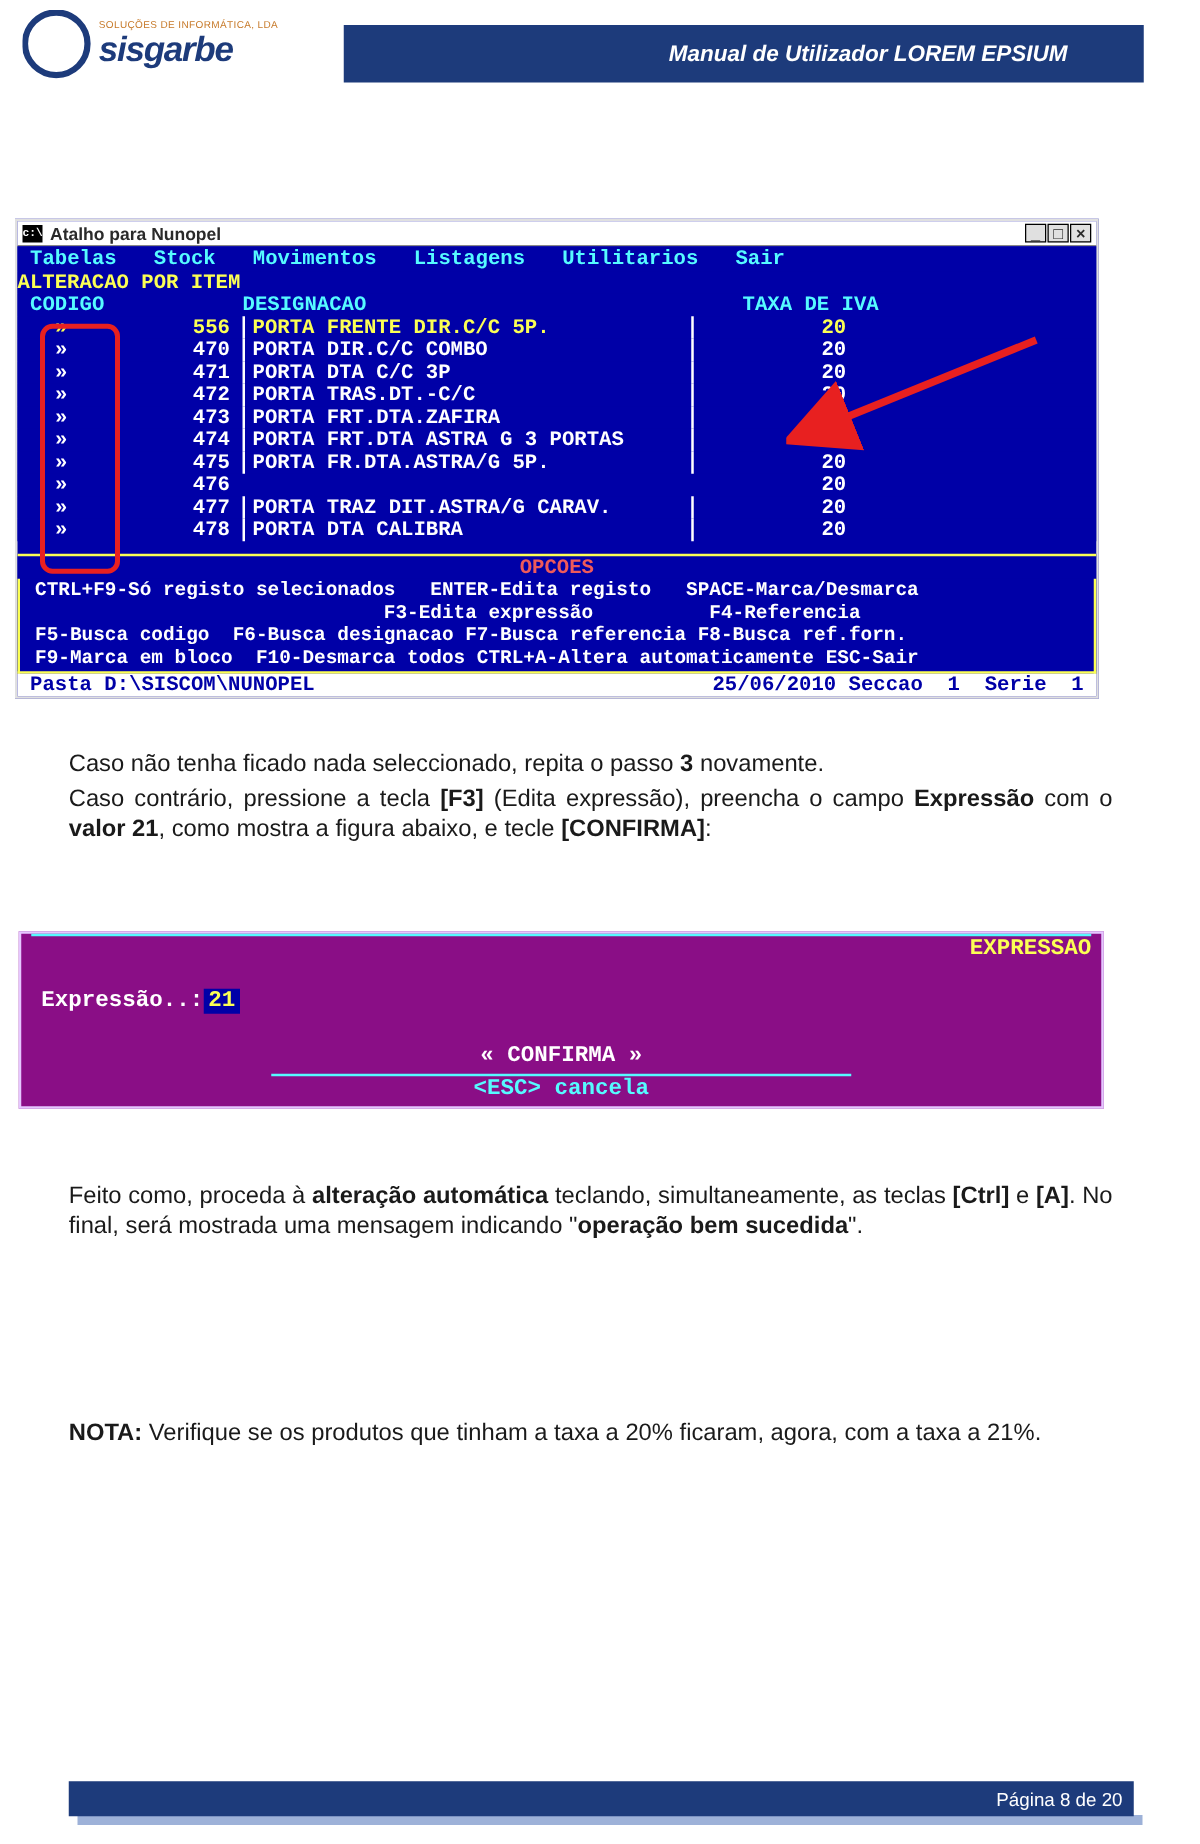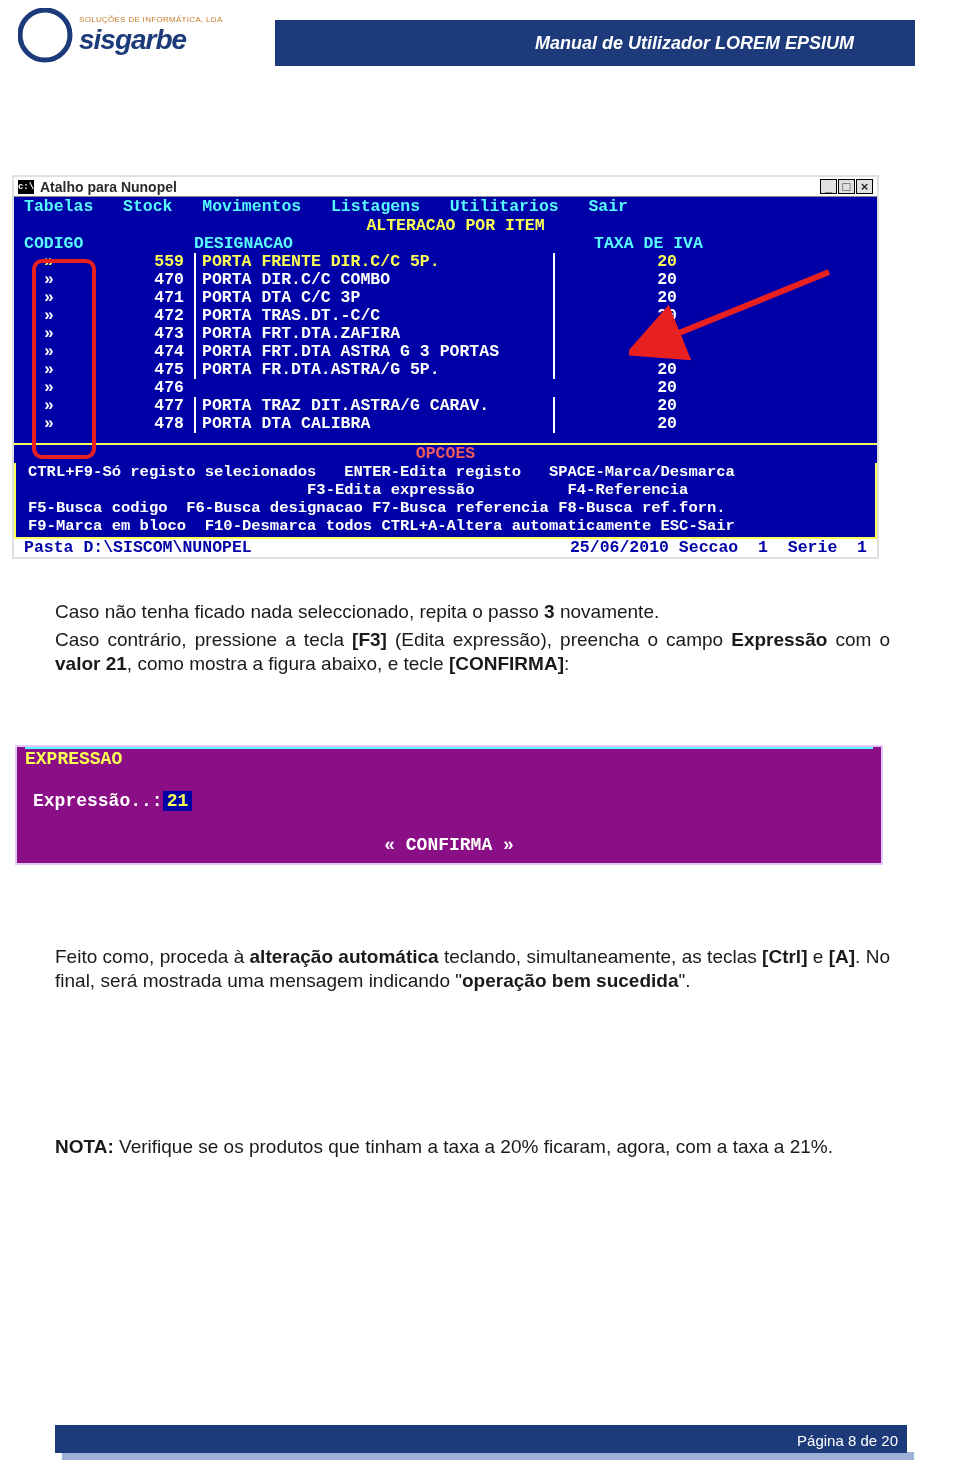--- a/index.html
+++ b/index.html
@@ -85,23 +85,22 @@
   .term-body { position: relative; }
 
   .menu-row {
     background: #0000a7;
     color: #56faff;
     padding: 1px 10px;
     white-space: pre;
   }
   .section-title {
     color: #fcff54;
-    text-align: center;
-    background: #0000a7;
-    margin-left: 20px;
+    text-align: left;
+    background: #0000a7;
   }
   .col-head-row {
     background: #0000a7;
     color: #56faff;
     display: flex;
     padding: 0 10px;
   }
   .col-head-row .c1 { width: 170px; }
   .col-head-row .c2 { width: 400px; }
   .col-head-row .c3 { flex: 1; }
@@ -194,21 +193,21 @@
     width: 868px;
     background: #8a0e86;
     border: 2px solid #e5c7ff;
     font-family: "Courier New", monospace;
     font-weight: bold;
     font-size: 18px;
     color: #fff;
     padding: 4px 0 4px 0;
   }
   .expr-window .hdr {
-    text-align: left;
+    text-align: right;
     color: #fcff54;
     border-top: 2px solid #56faff;
     margin: 0 8px;
     padding-top: 0;
     position: relative;
     top: -4px;
   }
   .expr-window .row1 {
     padding: 18px 16px 20px 16px;
   }
@@ -287,21 +286,21 @@
   <div class="term-body">
     <div class="menu-row">Tabelas   Stock   Movimentos   Listagens   Utilitarios   Sair</div>
     <div class="section-title">ALTERACAO POR ITEM</div>
     <div class="col-head-row">
       <span class="c1">CODIGO</span>
       <span class="c2">DESIGNACAO</span>
       <span class="c3">TAXA DE IVA</span>
     </div>
     <div id="rows-container">
         <div class="list-row sel">
-          <span class="c1v">559</span>
+          <span class="c1v">556</span>
           <span class="c2v">PORTA FRENTE DIR.C/C 5P.</span>
           <span class="c3v">20</span>
         </div>
         <div class="list-row">
           <span class="c1v">470</span>
           <span class="c2v">PORTA DIR.C/C COMBO</span>
           <span class="c3v">20</span>
         </div>
         <div class="list-row">
           <span class="c1v">471</span>
@@ -372,20 +371,21 @@
 <div class="para" style="top:628px">
   <span>Caso contrário, pressione a tecla </span><b>[F3]</b><span> (Edita expressão), preencha o campo </span><b>Expressão</b><span> com o </span><b>valor 21</b><span>, como mostra a figura abaixo, e tecle </span><b>[CONFIRMA]</b><span>:</span>
 </div>
 
 <div class="expr-window">
   <div class="hdr">EXPRESSAO</div>
   <div class="row1">
     <span>Expressão..:</span><span class="val">21</span>
   </div>
   <div class="confirma">« CONFIRMA »</div>
+  <div class="esc">&lt;ESC&gt; cancela</div>
 </div>
 
 <div class="para" style="top:945px">
   <span>Feito como, proceda à </span><b>alteração automática</b><span> teclando, simultaneamente, as teclas </span><b>[Ctrl]</b><span> e </span><b>[A]</b><span>. No final, será mostrada uma mensagem indicando "</span><b>operação bem sucedida</b><span>".</span>
 </div>
 
 <div class="para" style="top:1135px">
   <b>NOTA:</b><span> Verifique se os produtos que tinham a taxa a 20% ficaram, agora, com a taxa a 21%.</span>
 </div>
 

